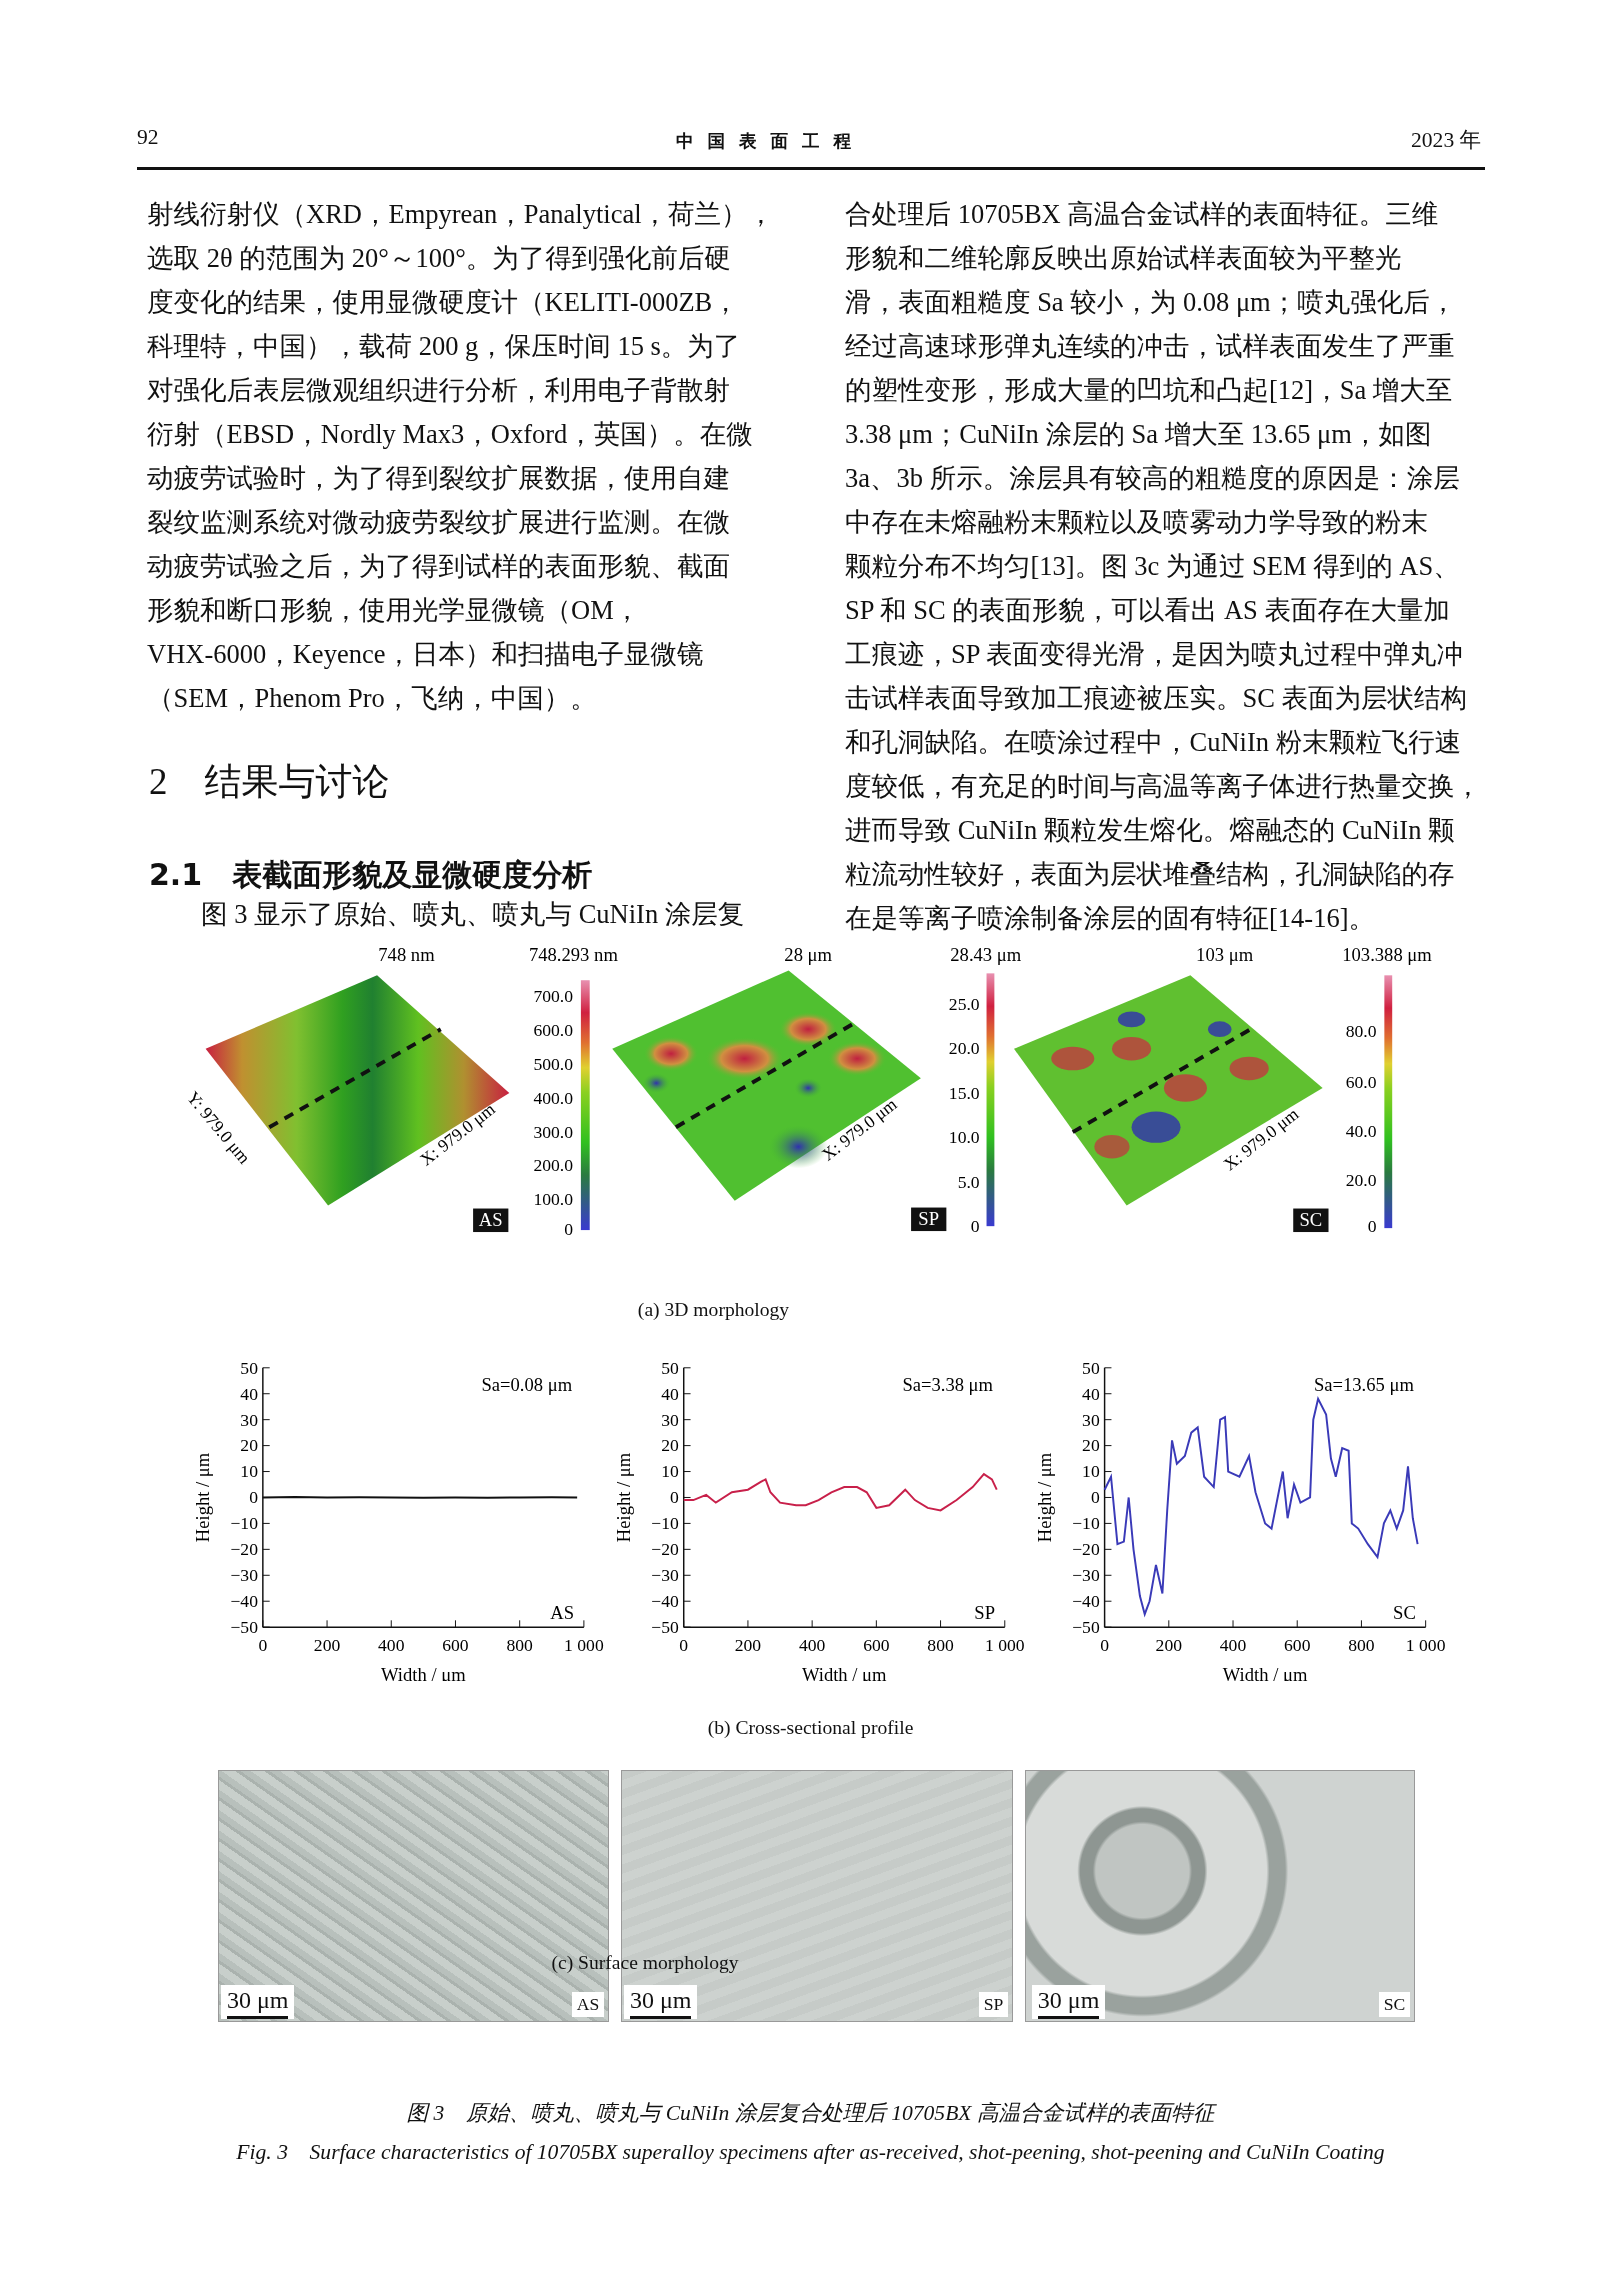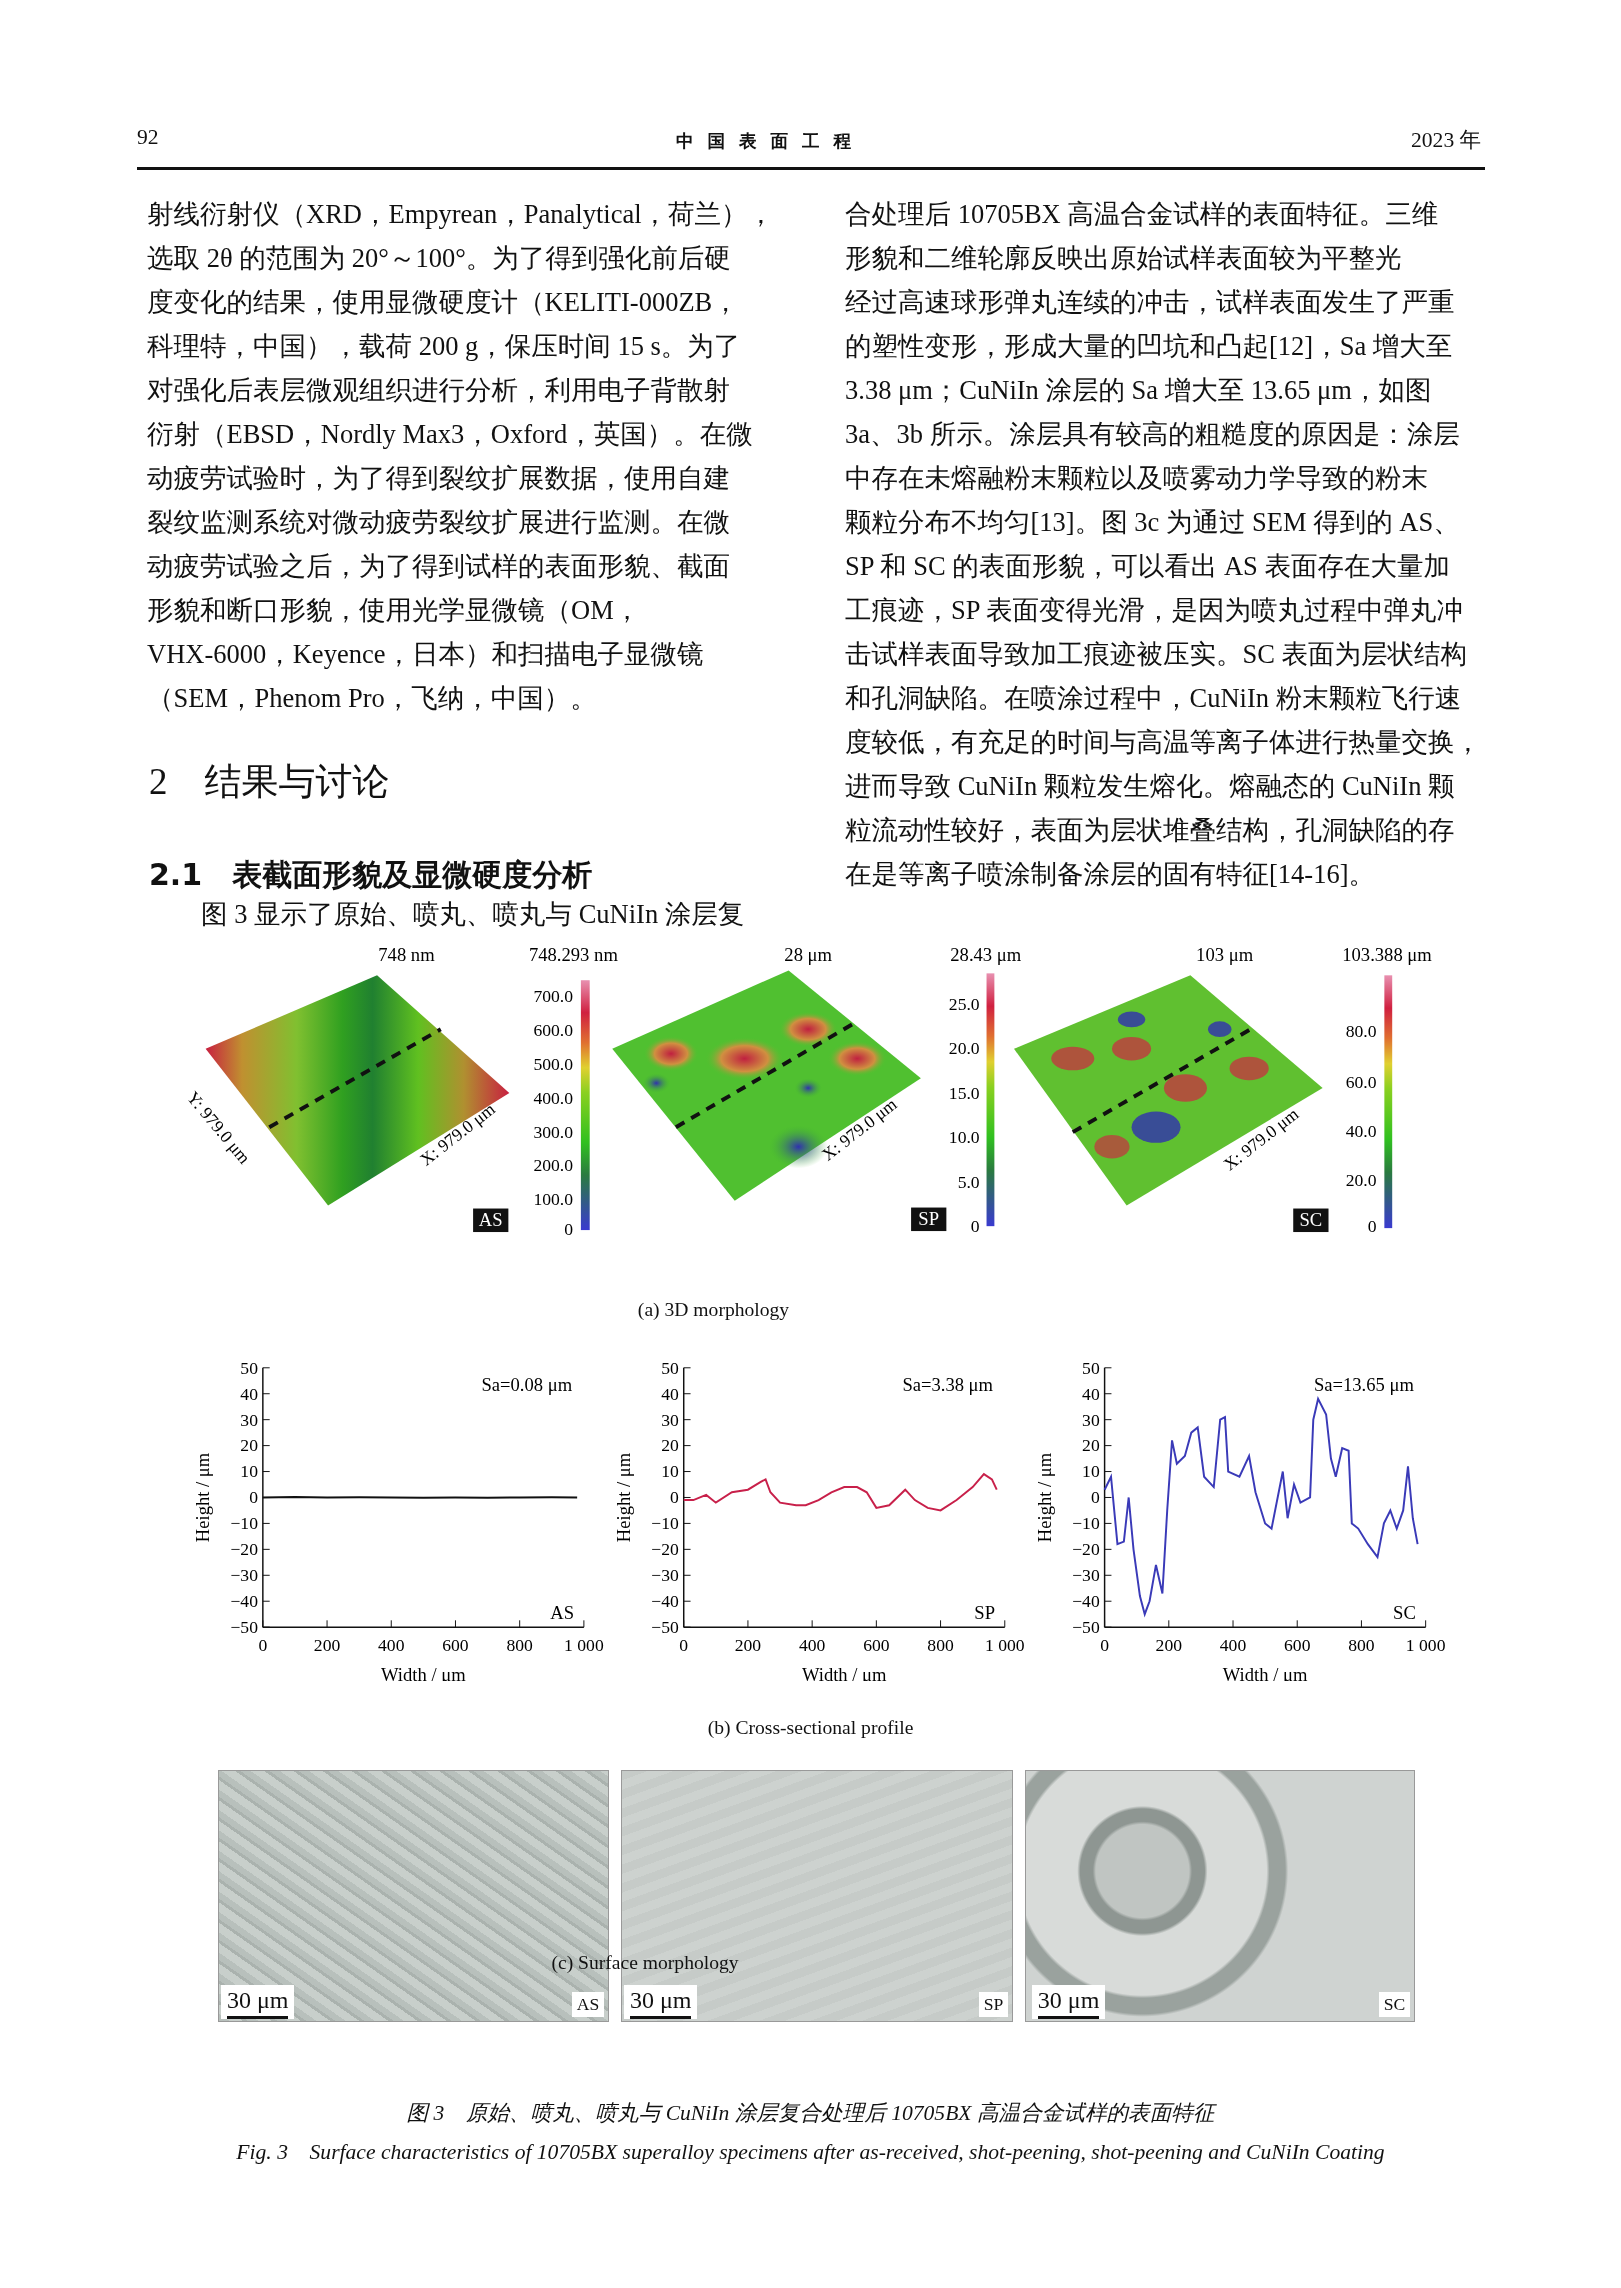--- a/index.html
+++ b/index.html
@@ -42,20 +42,21 @@
 </div>
 <div class="abs h2" style="left:149px;top:757px;">2　结果与讨论</div>
 <div class="abs h3" style="left:149px;top:855px;">2.1　表截面形貌及显微硬度分析</div>
 <div class="abs col" style="left:201px;top:892px;">
     <p>图 3 显示了原始、喷丸、喷丸与 CuNiIn 涂层复</p>
   </div>
 
 <div class="abs col" style="left:845px;top:192px;width:647px;">
   <p>合处理后 10705BX 高温合金试样的表面特征。三维</p>
   <p>形貌和二维轮廓反映出原始试样表面较为平整光</p>
+  <p>滑，表面粗糙度 Sa 较小，为 0.08 μm；喷丸强化后，</p>
   <p>经过高速球形弹丸连续的冲击，试样表面发生了严重</p>
   <p>的塑性变形，形成大量的凹坑和凸起[12]，Sa 增大至</p>
   <p>3.38 μm；CuNiIn 涂层的 Sa 增大至 13.65 μm，如图</p>
   <p>3a、3b 所示。涂层具有较高的粗糙度的原因是：涂层</p>
   <p>中存在未熔融粉末颗粒以及喷雾动力学导致的粉末</p>
   <p>颗粒分布不均匀[13]。图 3c 为通过 SEM 得到的 AS、</p>
   <p>SP 和 SC 的表面形貌，可以看出 AS 表面存在大量加</p>
   <p>工痕迹，SP 表面变得光滑，是因为喷丸过程中弹丸冲</p>
   <p>击试样表面导致加工痕迹被压实。SC 表面为层状结构</p>
   <p>和孔洞缺陷。在喷涂过程中，CuNiIn 粉末颗粒飞行速</p>

